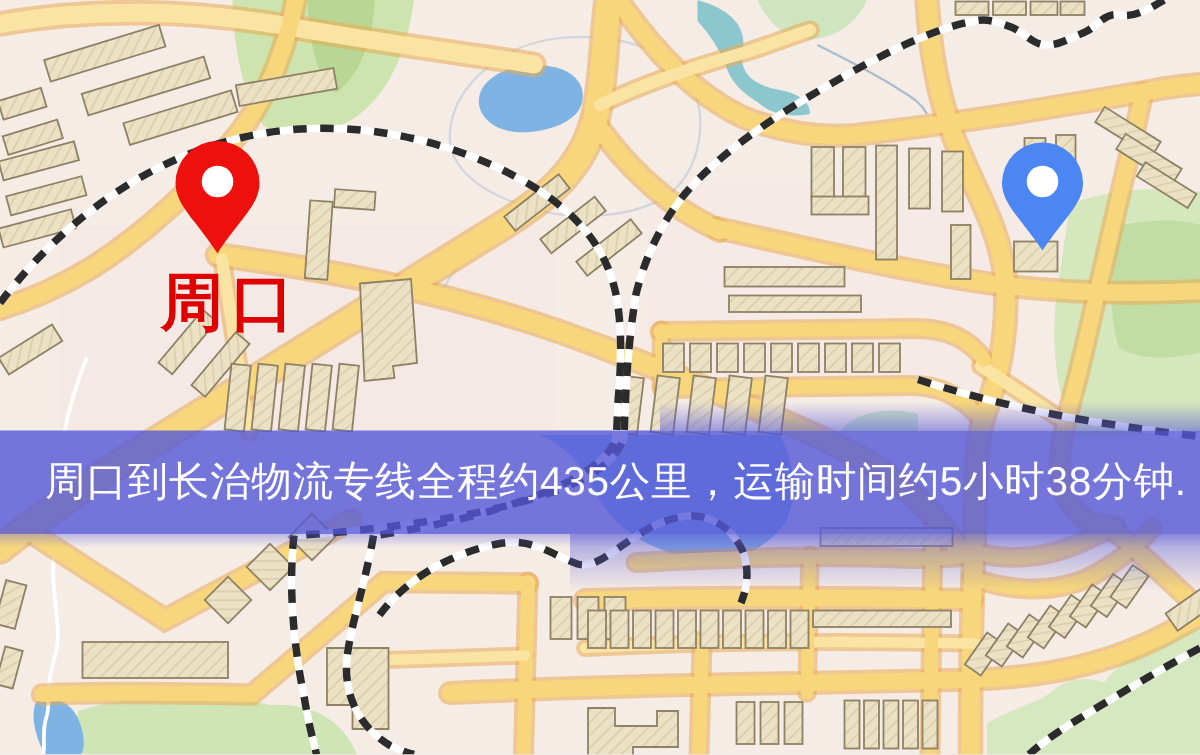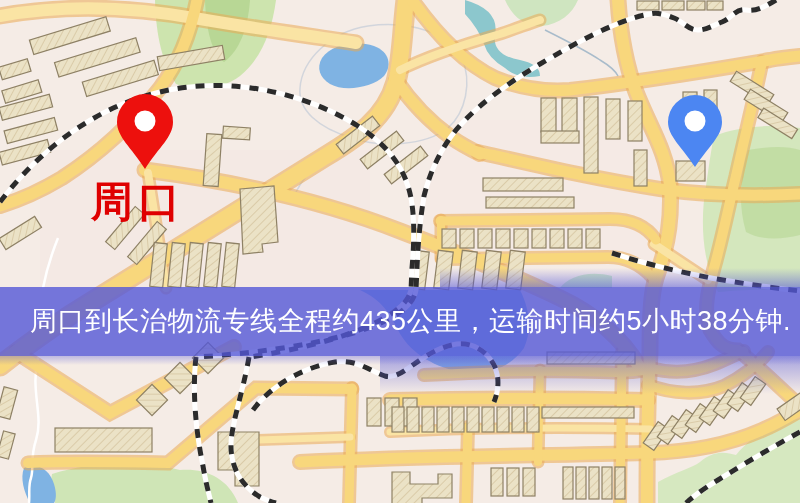--- a/index.html
+++ b/index.html
@@ -257,21 +257,21 @@
     <g>
       <path d="M145,169 C131,147 117,137 117,122 a28,28 0 1 1 56,0 C173,137 159,147 145,169 Z" fill="#ed100d"></path>
       <circle cx="145" cy="121" r="10.5" fill="#ffffff"></circle>
     </g>
     <g>
       <path d="M695,167 C681,146 668,136 668,122 a27,27 0 1 1 54,0 C722,136 709,146 695,167 Z" fill="#4c86f2"></path>
       <circle cx="695" cy="121" r="10.5" fill="#ffffff"></circle>
     </g>
   </svg>
 
-  <div class="city-label" id="origin-label" style="color: rgb(223, 0, 0);">周口</div>
+  <div class="city-label" id="origin-label" style="color: rgb(223, 0, 0); margin-left: 16px;">周口</div>
 
   <div class="glow" id="glow-top"></div>
   <div class="glow" id="glow-bottom-thin"></div>
   <div class="glow" id="glow-bottom"></div>
 
   <div class="banner">
     <div class="banner-tint" style="background-color: rgb(84, 87, 215);"></div>
     <span class="banner-text" style="color: rgb(255, 255, 255);">周口到长治物流专线全程约435公里，运输时间约5小时38分钟.</span>
   </div>
 

